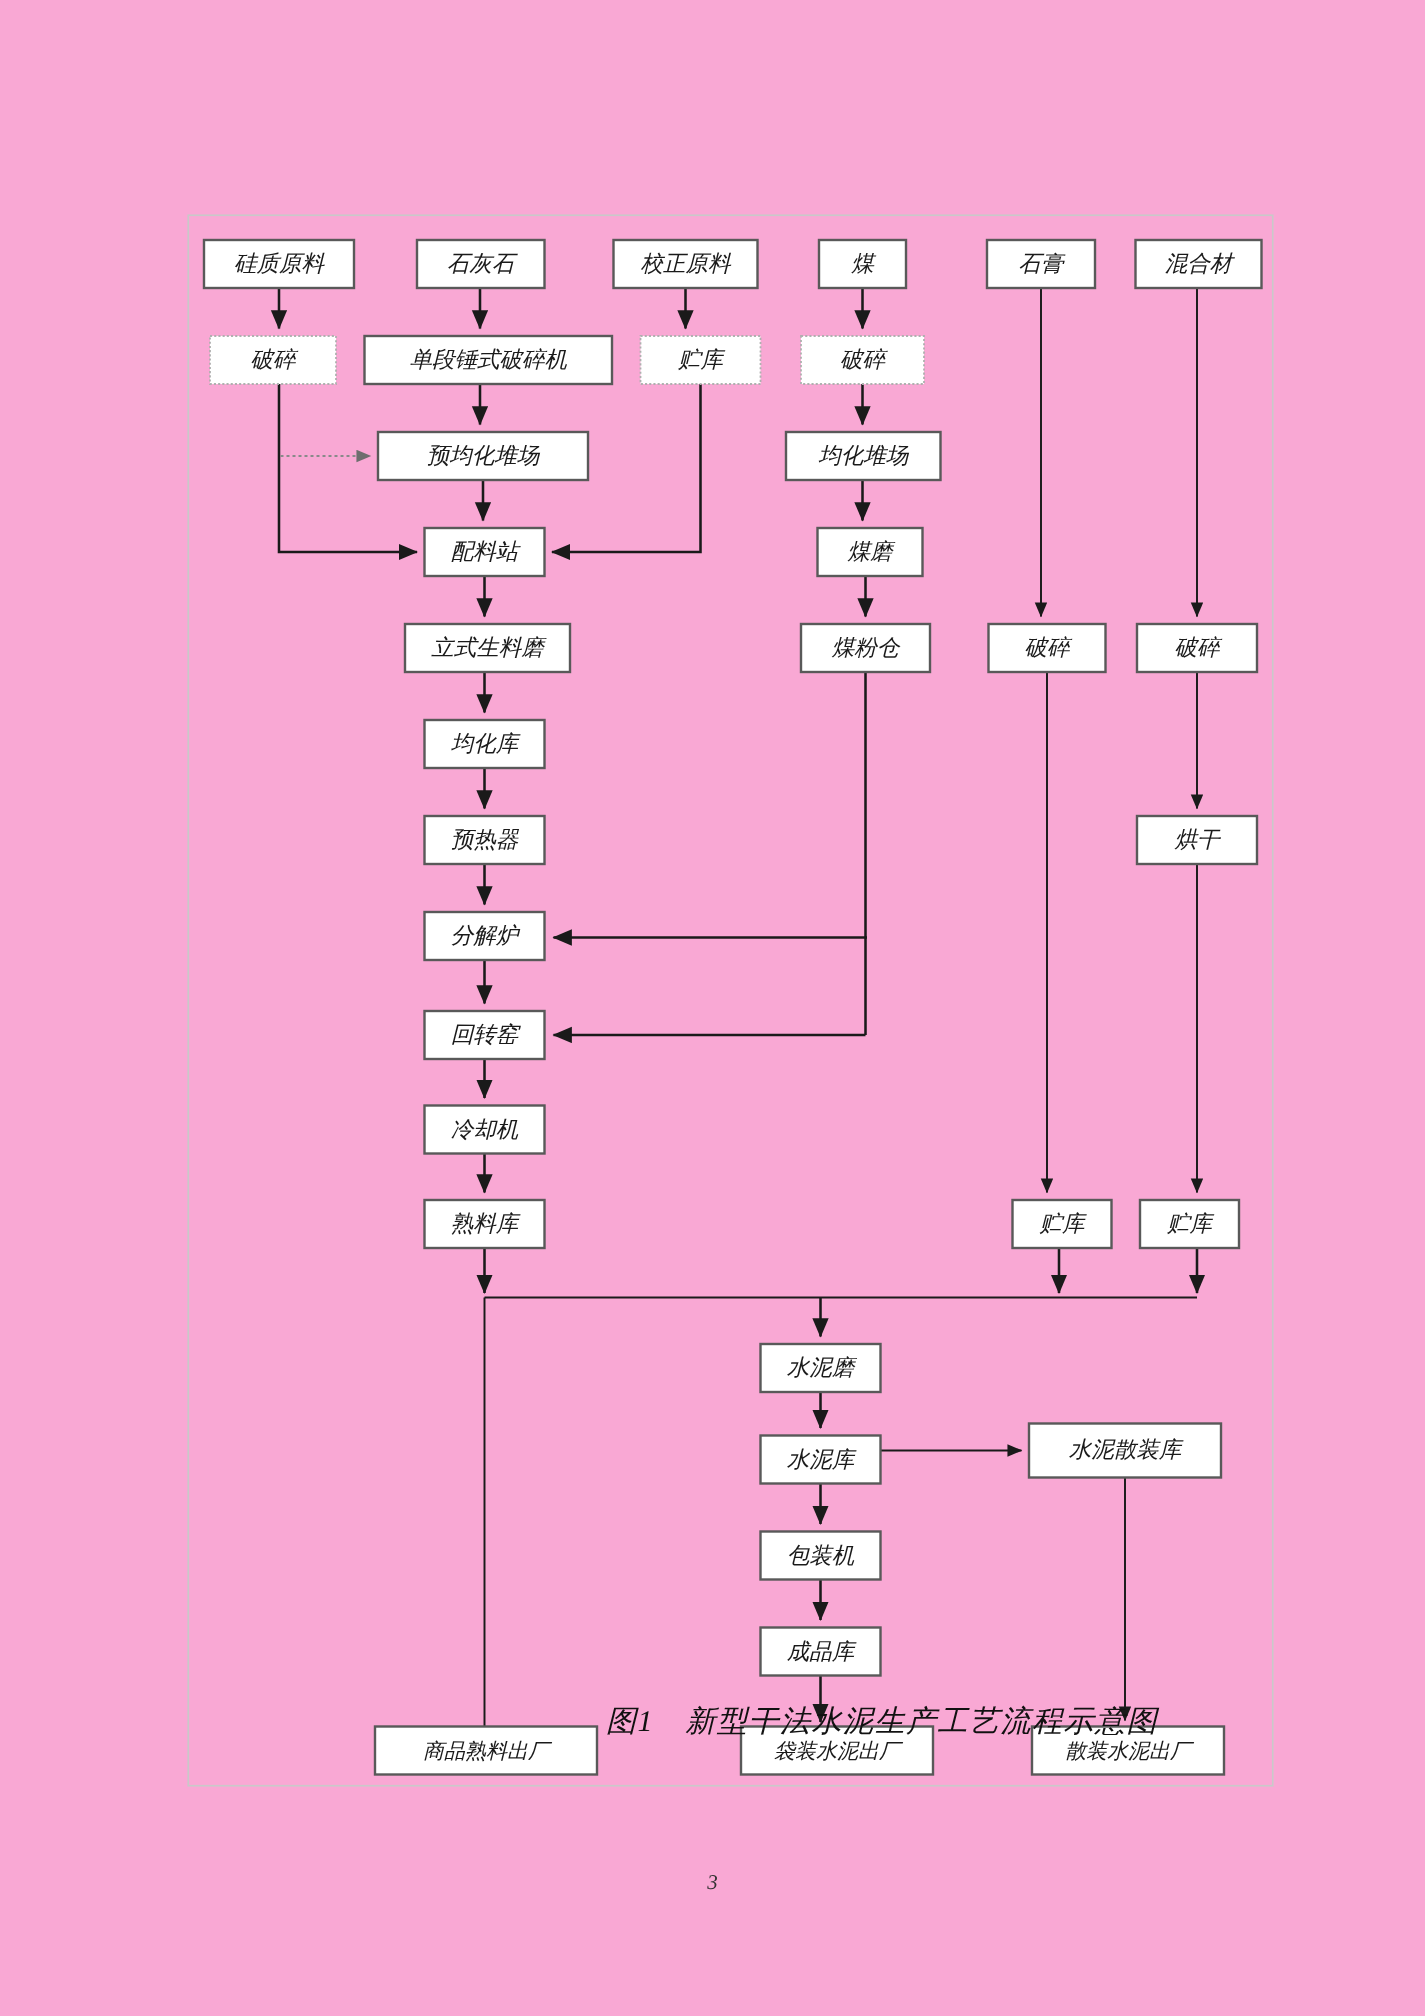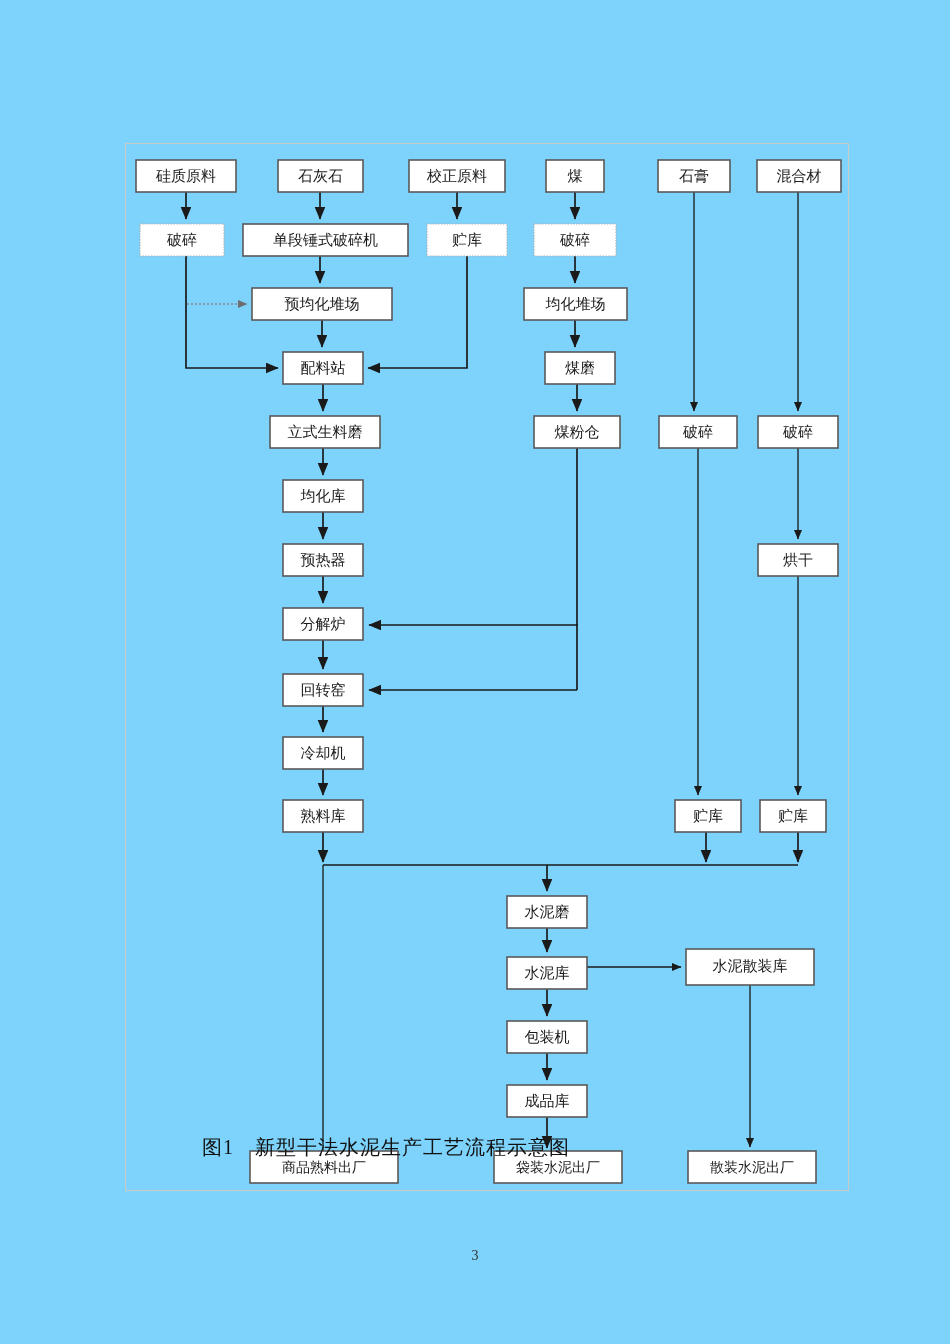--- a/index.html
+++ b/index.html
@@ -11,21 +11,22 @@
     width: 950px;
     height: 1344px;
     font-family: "Liberation Serif", "DejaVu Serif", serif;
     position: relative;
     overflow: hidden;
   }
   #page {
     position: relative;
     width: 950px;
     height: 1344px;
-    background: #7dd3fc;
+    background: #f9a8d4;
+    font-style: italic;
   }
   svg#flow {
     position: absolute;
     left: 0;
     top: 0;
     width: 950px;
     height: 1344px;
   }
   .node-rect {
     fill: #ffffff;
@@ -63,21 +64,21 @@
   .frame {
     fill: none;
     stroke: #c9c9c9;
     stroke-width: 1.1;
   }
   .caption {
     position: absolute;
     left: 0;
     top: 1134px;
     width: 772px;
-    text-align: center;
+    text-align: right;
     font-family: "Liberation Serif", "DejaVu Serif", serif;
     font-size: 20px;
     color: #111111;
     letter-spacing: 1px;
     pointer-events: none;
   }
   .pagenum {
     position: absolute;
     left: 0;
     top: 1248px;

